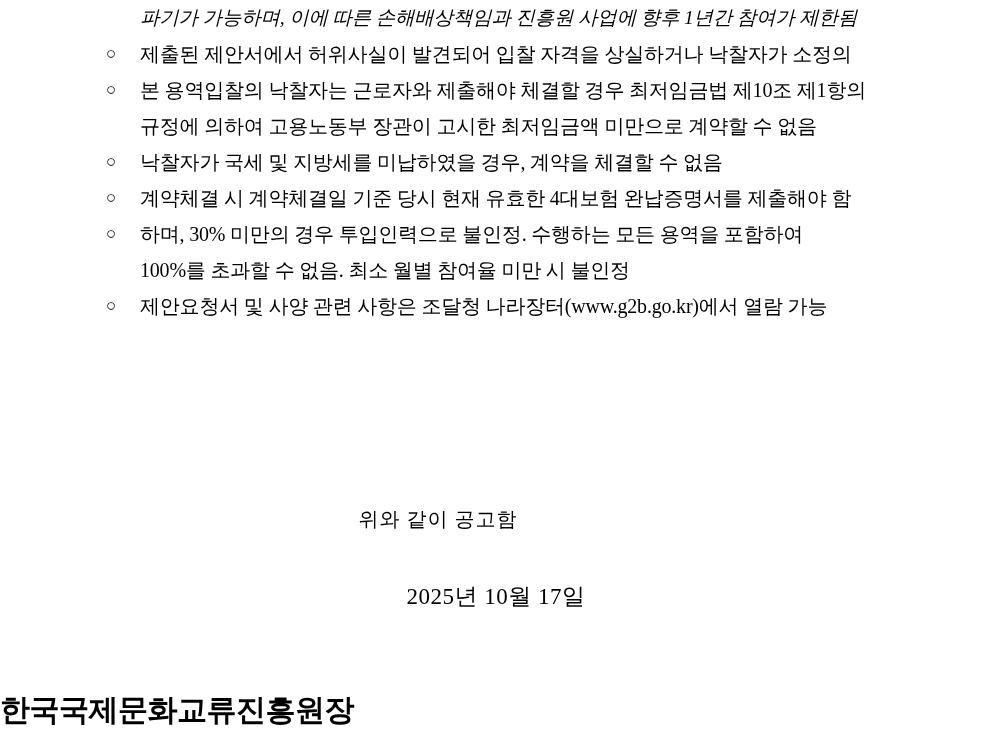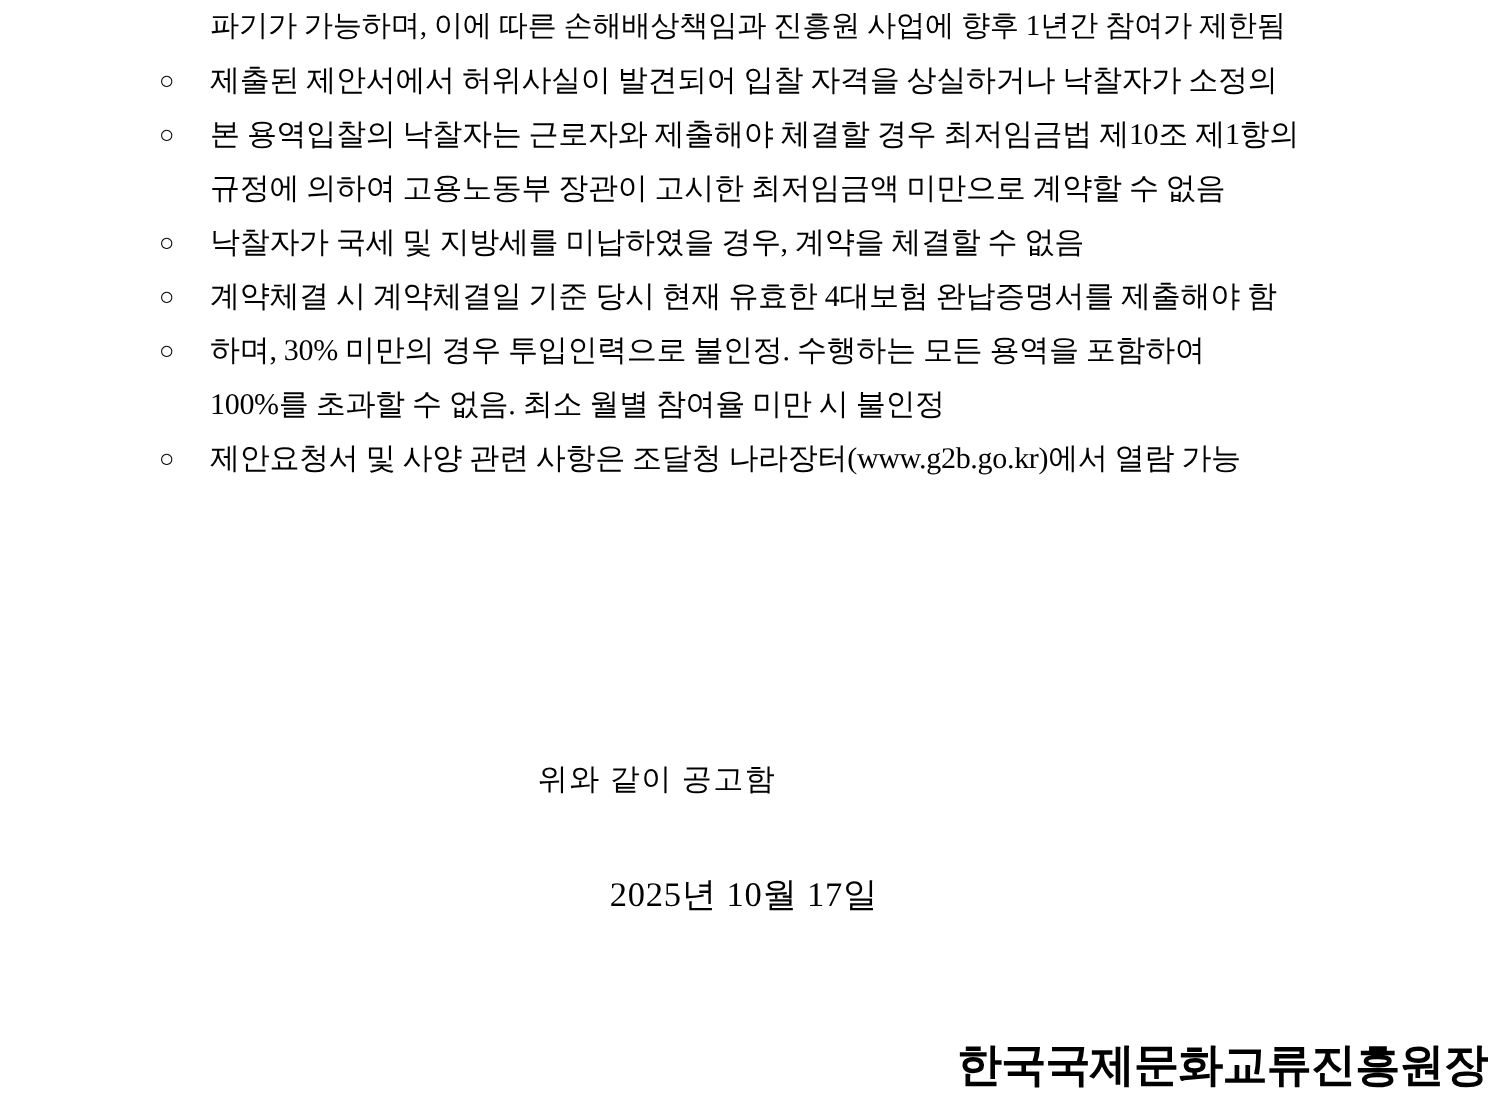--- a/index.html
+++ b/index.html
@@ -28,20 +28,21 @@
     top: 0px;
     width: 830px;
   }
   .continued-line {
     margin: 0;
     padding: 0 0 0 36px;
     font-size: 19.5px;
     line-height: 36px;
     letter-spacing: -0.2px;
     white-space: nowrap;
+    font-style: italic;
   }
   .bullet-item {
     display: flex;
     align-items: flex-start;
     margin: 0;
     padding: 0;
   }
   .bullet-mark {
     flex: 0 0 auto;
     width: 36px;
@@ -97,21 +98,21 @@
     width: 992px;
     text-align: center;
     font-size: 23px;
     letter-spacing: 0.5px;
   }
   .issuer {
     position: absolute;
     left: 0;
     top: 690px;
     width: 992px;
-    text-align: right;
+    text-align: left;
     font-size: 30px;
     font-weight: bold;
     letter-spacing: -0.5px;
     font-family: Liberation Sans, sans-serif;
   }
 </style>
 </head>
 <body>
 
 <div class="page">

